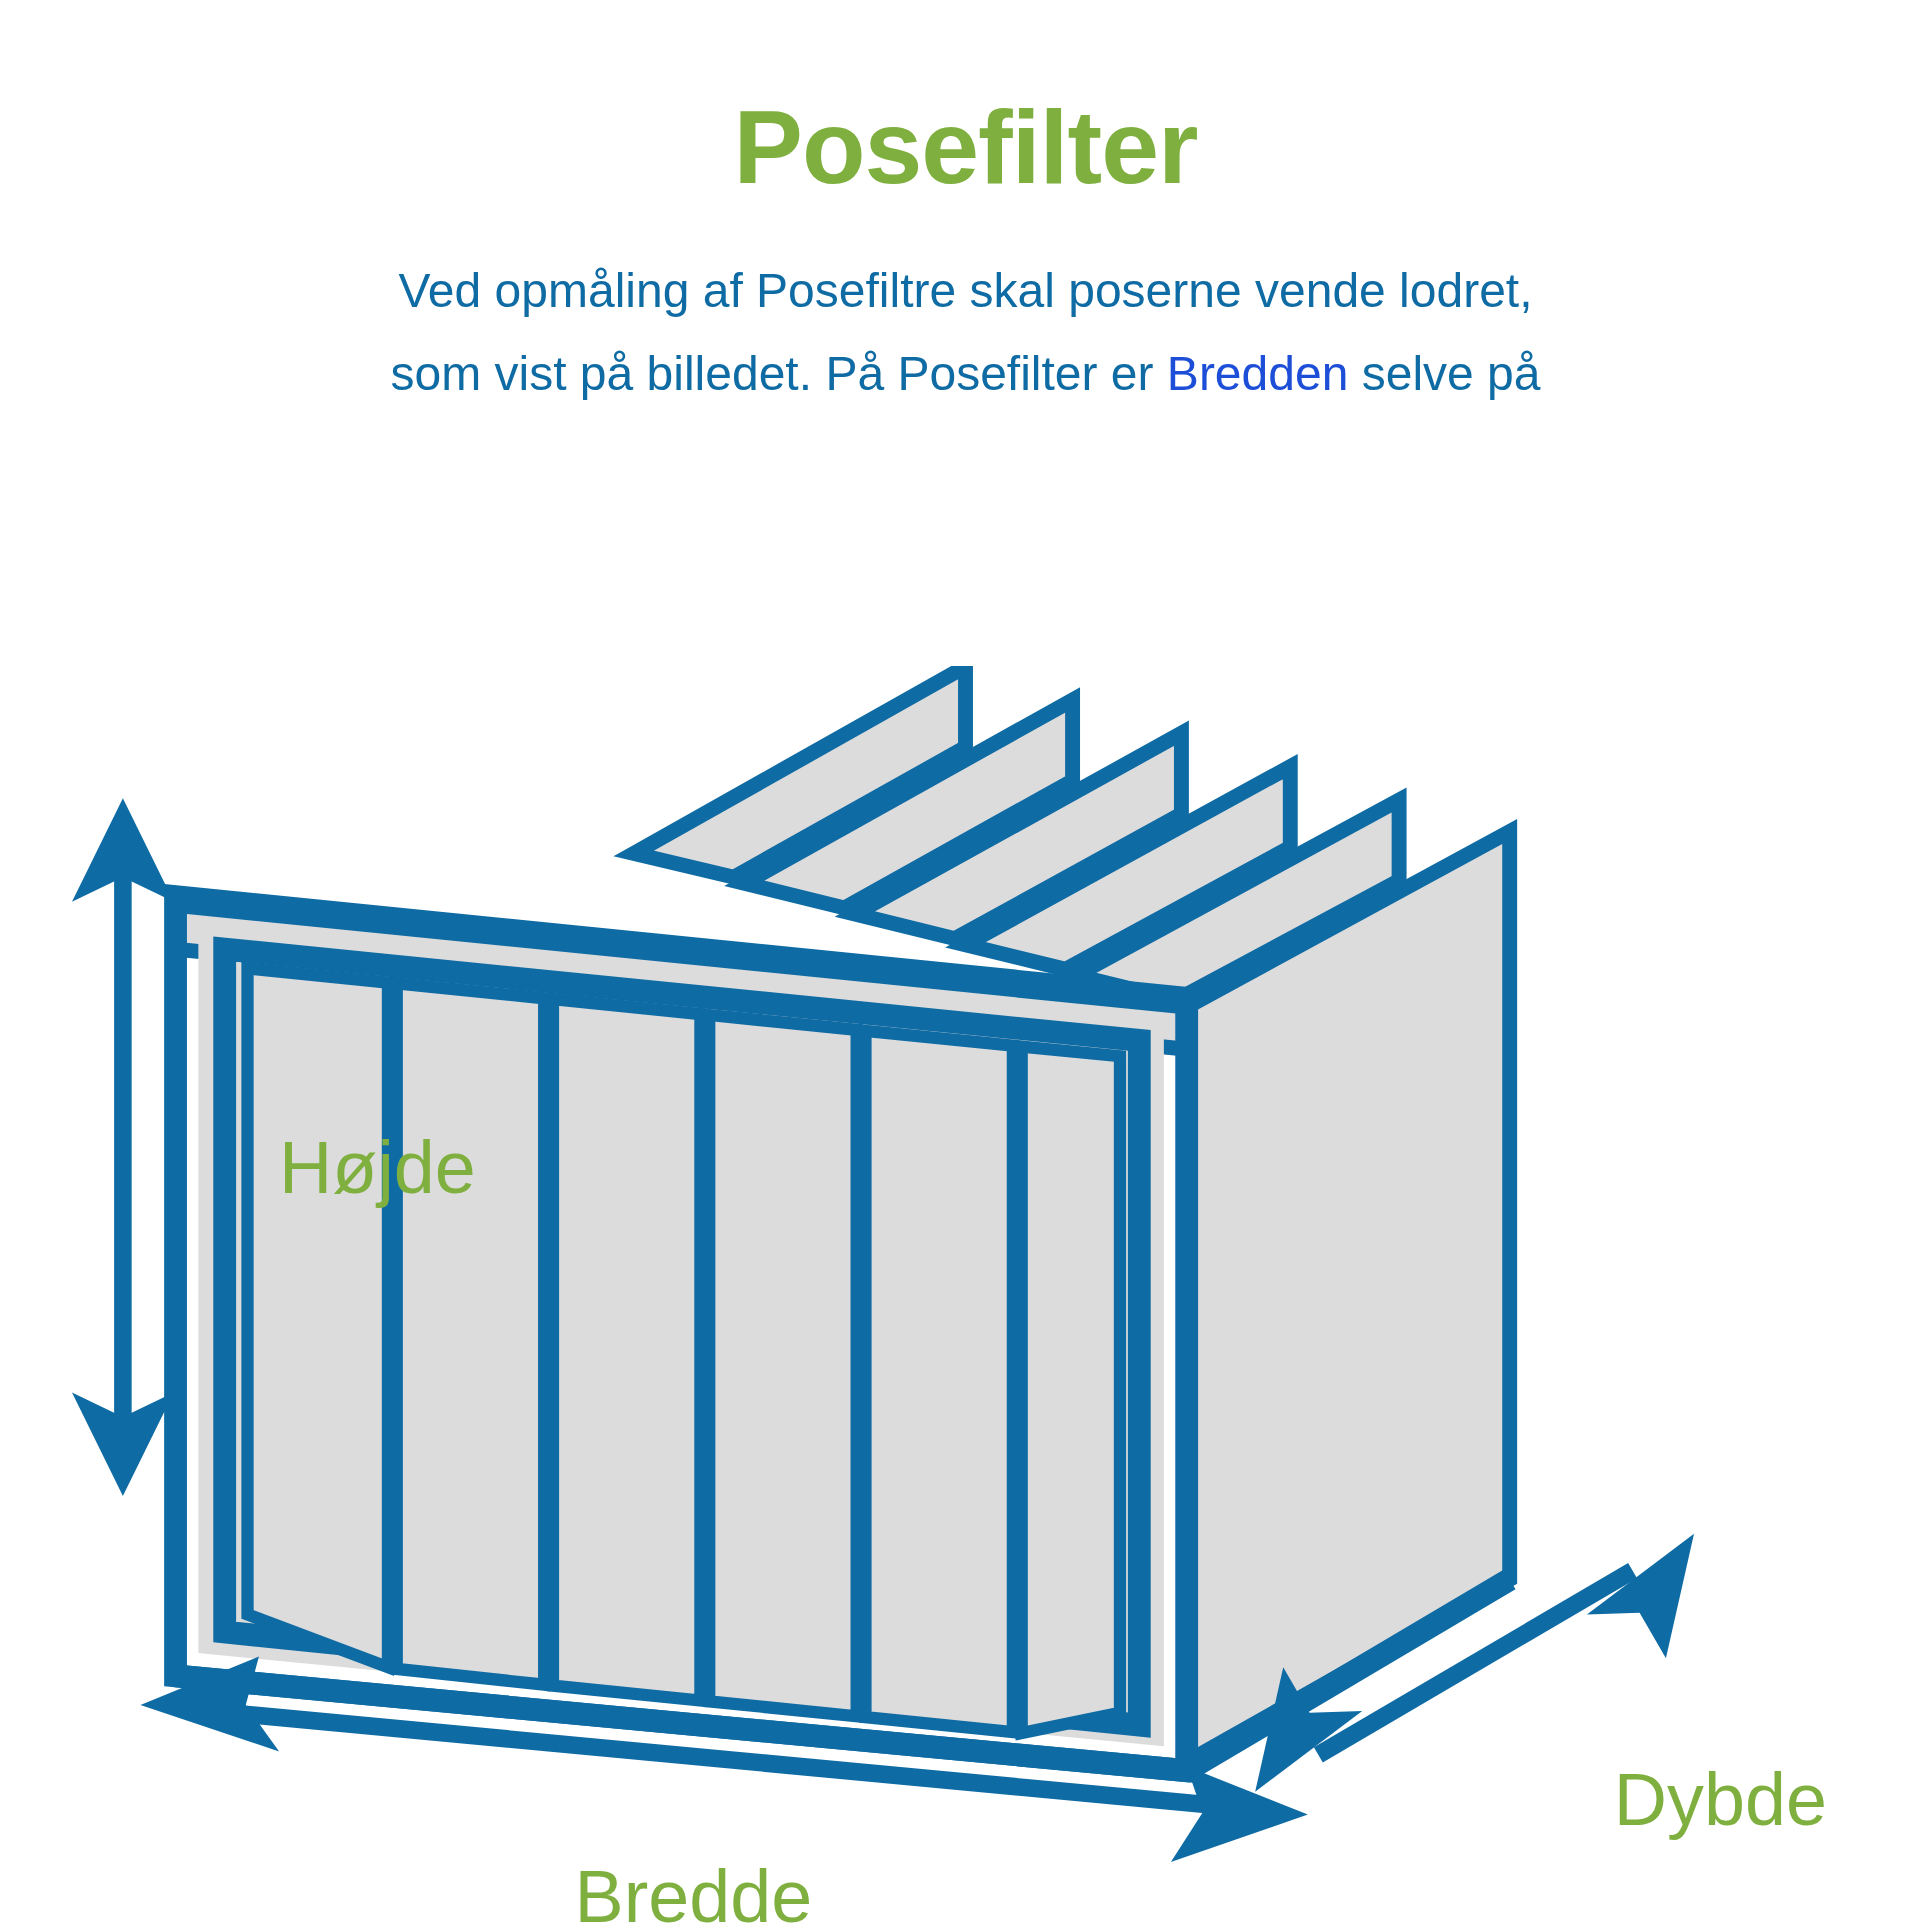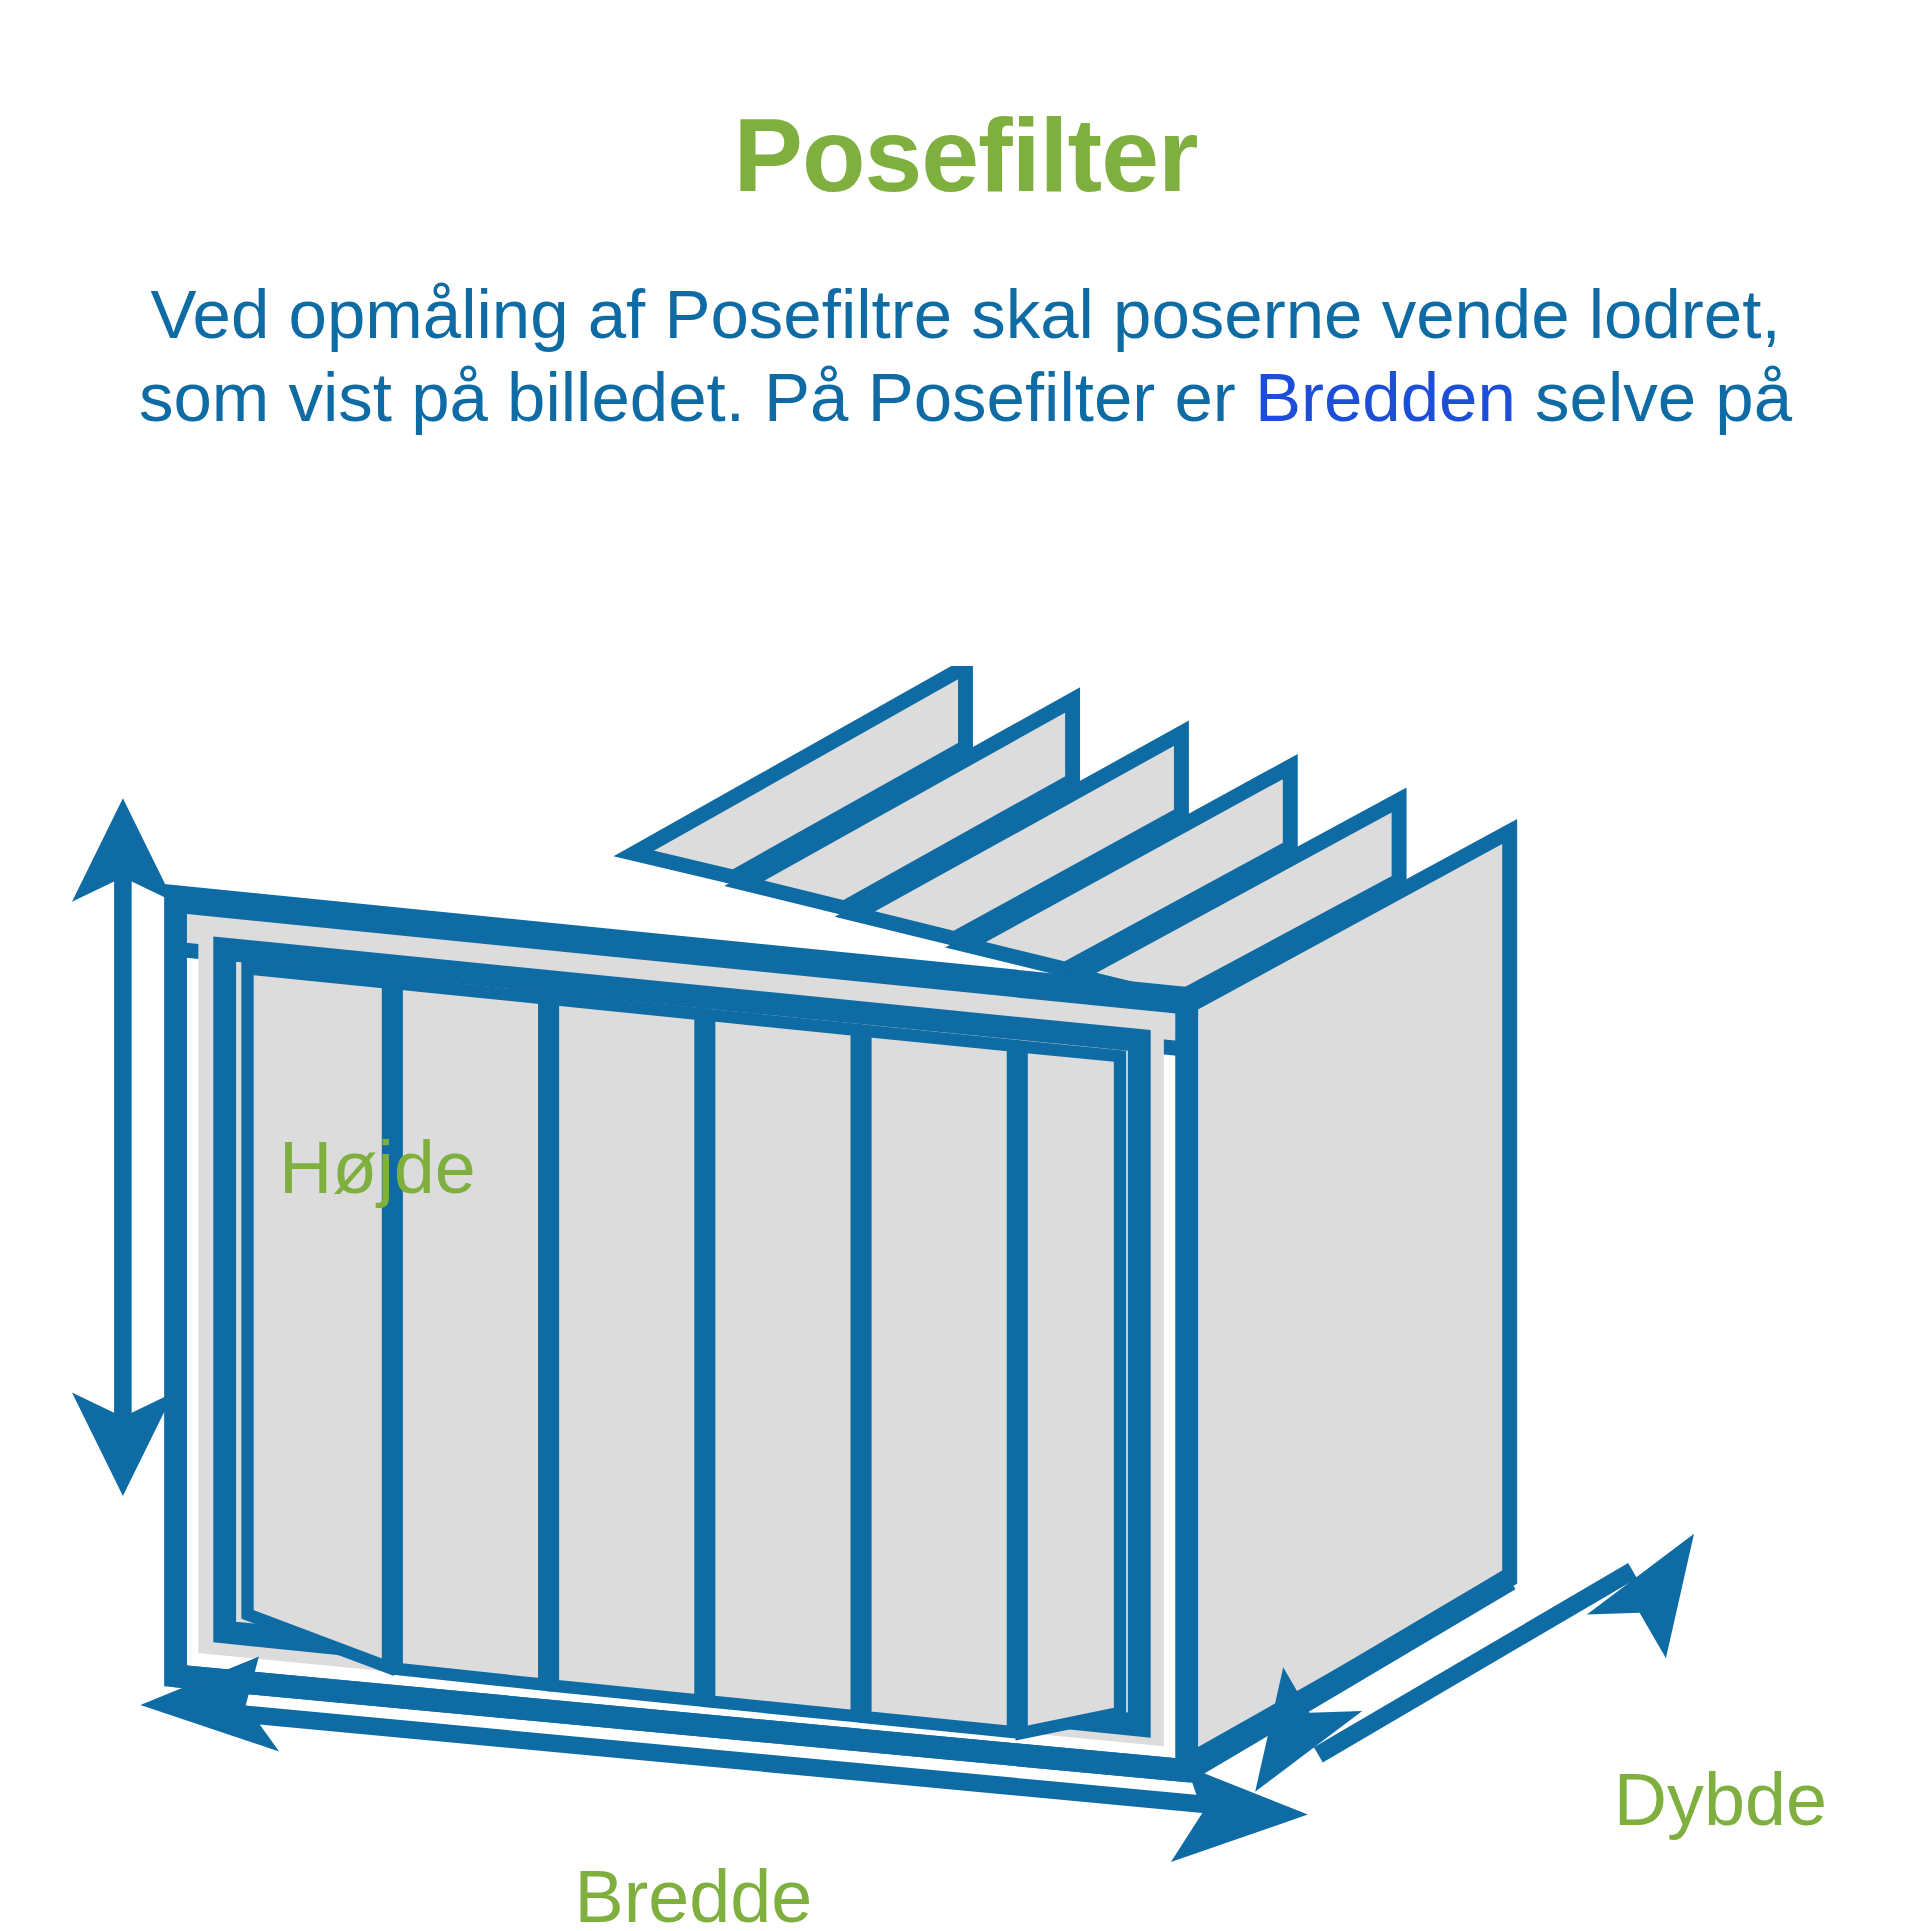--- a/index.html
+++ b/index.html
@@ -26,34 +26,34 @@
   
   #header-block {
     position: absolute;
     left: 0;
     top: 0;
     width: 1931px;
     text-align: center;
   }
 
   #page-title {
-    margin: 8px;
+    margin: 0;
     padding-top: 95px;
     font-size: 104px;
     line-height: 1.0;
     font-weight: bold;
     letter-spacing: -1px;
     color: #7FB03F;
     font-family: "Liberation Sans", sans-serif;
   }
 
   #intro-paragraph {
-    margin: 16px;
+    margin: 0;
     padding-top: 50px;
-    font-size: 69px;
+    font-size: 48px;
     line-height: 83px;
     color: #0F6BA4;
     font-weight: normal;
     font-family: "Liberation Sans", sans-serif;
   }
   #intro-paragraph .hl {
     color: #1d4ed8;
   }
   #intro-paragraph .line {
     display: block;

